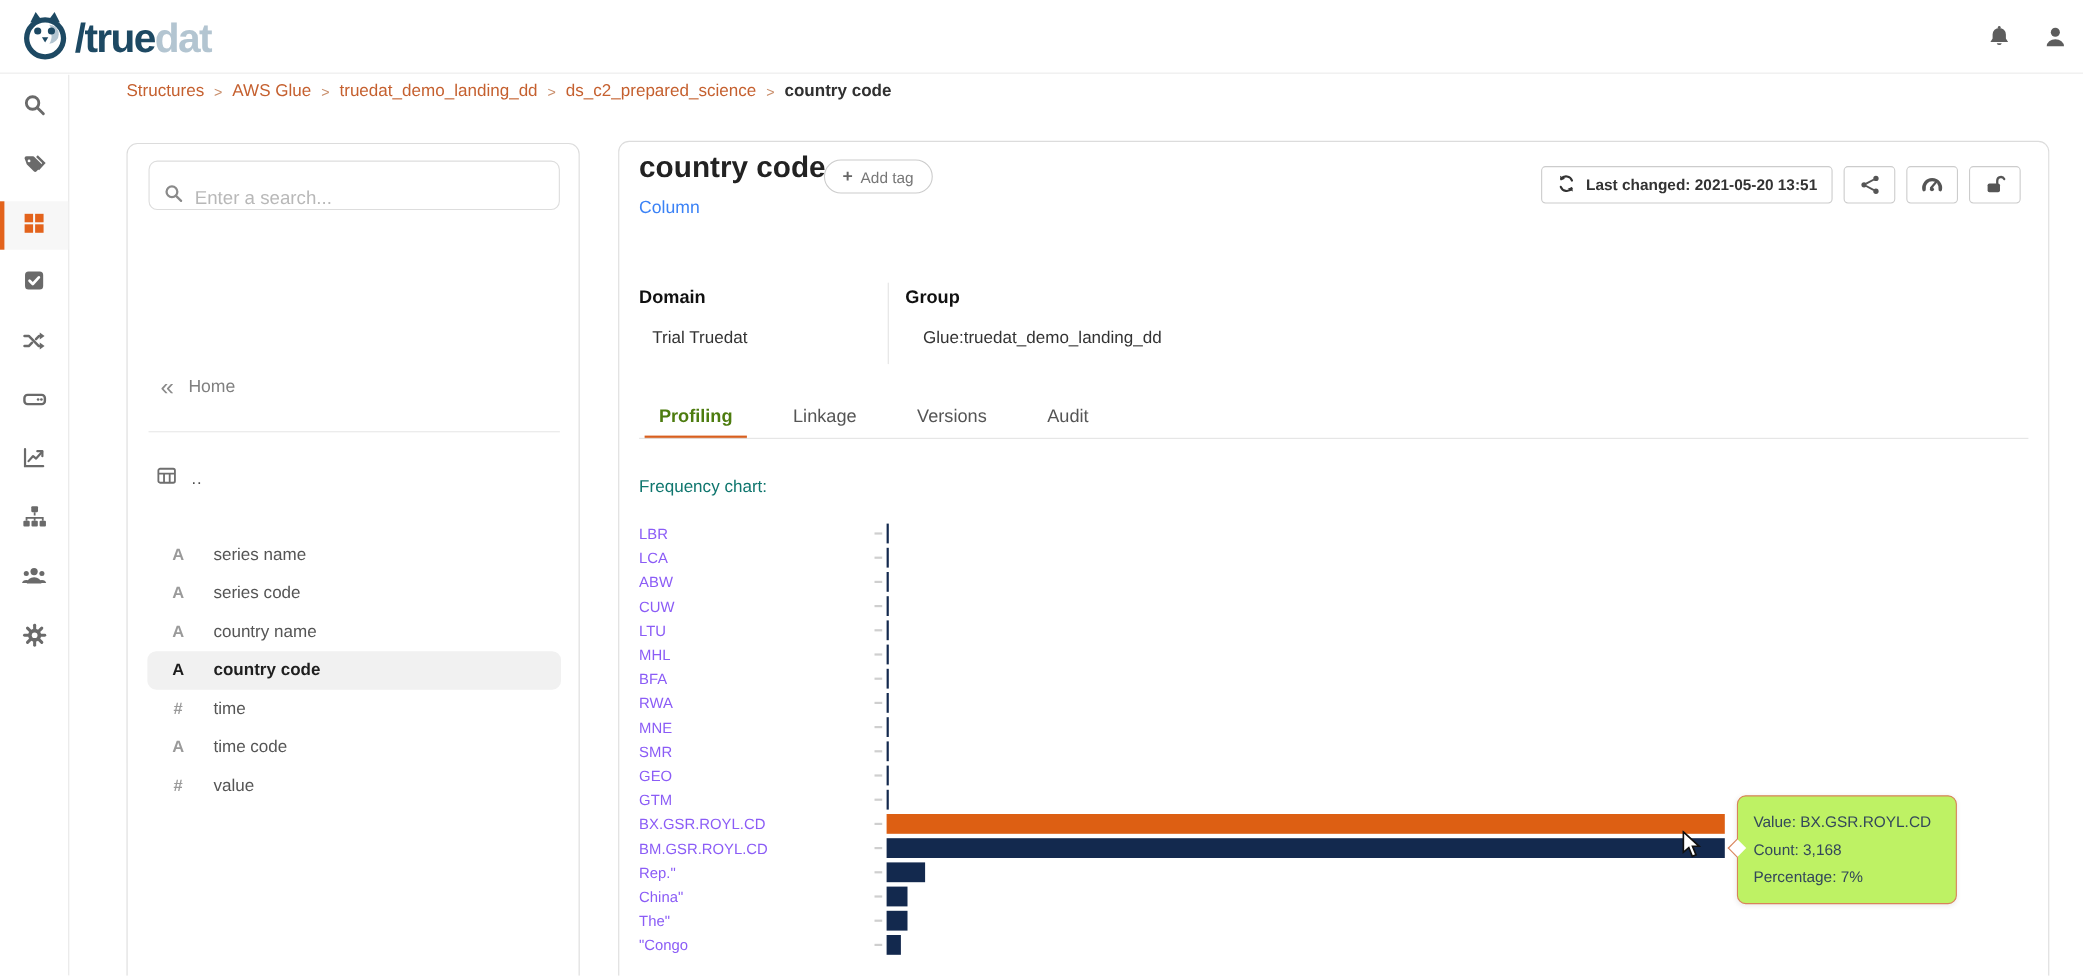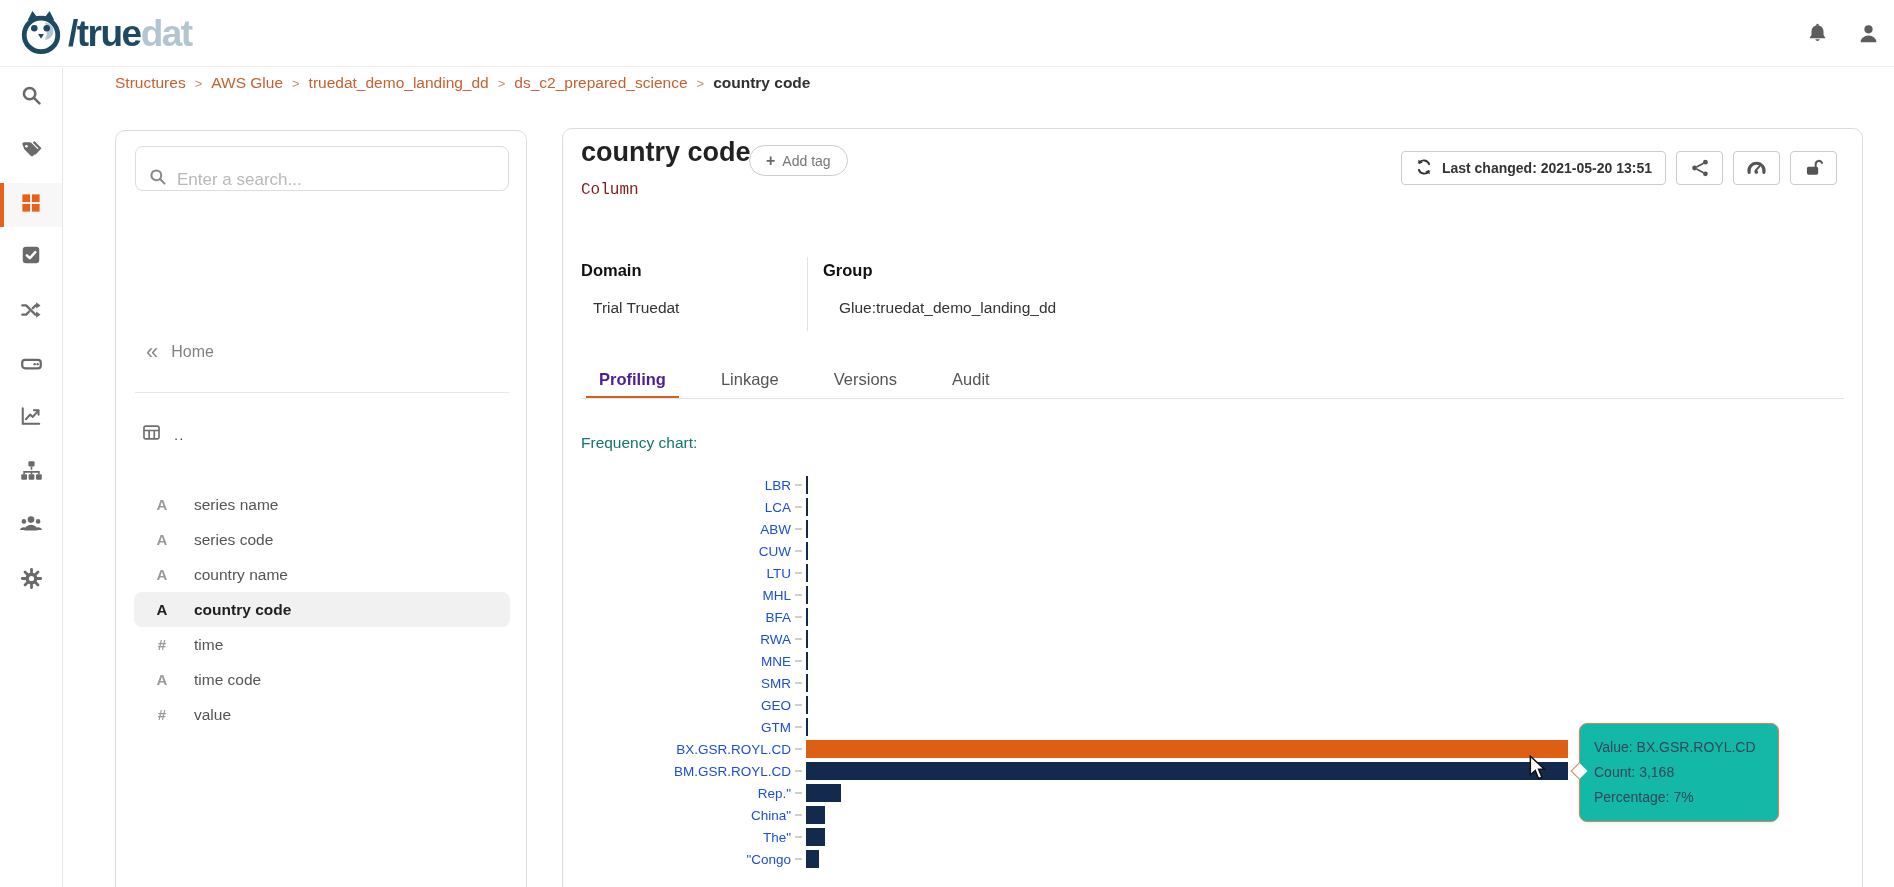--- a/index.html
+++ b/index.html
@@ -46,47 +46,47 @@
   .field-row.active { background:#f1f1f1; }
   .field-type { width:20px; text-align:center; font-size:15px; font-weight:700; color:#9a9a9a; }
   .field-row.active .field-type { color:#1c1c1c; }
   .field-label { margin-left:22px; font-size:15.5px; color:#555; }
   .field-row.active .field-label { color:#1f1f1f; font-weight:700; }
 
   
   .page-title { position:absolute; left:18px; top:8px; font-size:27px; font-weight:600; color:#222; }
   .add-tag { position:absolute; left:186px; top:16px; height:31px; border:1px solid #ccc; border-radius:16px; background:#fff; padding:0 16px; display:flex; align-items:center; gap:7px; font-size:14px; color:#777; cursor:pointer; font-family:"Liberation Sans", sans-serif; }
   .add-tag .plus { font-size:16px; font-weight:700; color:#666; }
-  .structure-type { position:absolute; left:18px; top:52px; font-size:16px; color:#7f1d1d;font-family:Liberation Mono, monospace; }
+  .structure-type { position:absolute; left:18px; top:52px; font-size:16px; color:#3b82f6; }
   .hdr-buttons { position:absolute; right:25px; top:22px; display:flex; gap:10px; }
   .hbtn { height:34px; border:1px solid #ccc; border-radius:4px; background:#fff; color:#555; display:flex; align-items:center; justify-content:center; cursor:pointer; font-family:"Liberation Sans", sans-serif; }
   .hbtn.wide { padding:0 13px; gap:9px; font-size:14px; font-weight:700; color:#333; }
   .hbtn.sq { width:47px; }
 
   
   .meta-label { position:absolute; font-size:16.5px; font-weight:700; color:#111; }
   .meta-value { position:absolute; font-size:15.5px; color:#333; }
   .meta-divider { position:absolute; left:244px; top:128px; width:1px; height:74px; background:#e3e3e3; }
 
   
   .tabs { position:absolute; left:23px; top:230px; display:flex; height:40px; }
   .tab { padding:0 13px; margin-right:29px; font-size:16.5px; color:#555; line-height:40px; cursor:pointer; }
-  .tab.active { color:#4c1d95; font-weight:700; border-bottom:3px solid #D95F1E; }
+  .tab.active { color:#4d7c0f; font-weight:700; border-bottom:3px solid #D95F1E; }
   .tabs-line { position:absolute; left:18px; right:18px; top:269px; height:1px; background:#e4e4e4; }
 
   
   .chart-heading { position:absolute; left:18px; top:305px; font-size:15.5px; color:#0f766e; }
   .chart { position:absolute; left:18px; top:345px; width:1270px; }
   .chart-row { height:22px; display:flex; align-items:center; }
-  .c-label { width:210px; text-align:right; font-size:13.5px; color:#1d4ed8; white-space:nowrap; }
+  .c-label { width:210px; font-size:13.5px; color:#8b5cf6; white-space:nowrap; }
   .c-tick { width:7px; height:2px; background:#cfcfcf; margin-left:4px; flex:none; }
   .c-bar { height:18px; margin-left:4px; flex:none; }
 
   
-  .tooltip { position:absolute; left:1016px; top:594px; width:200px; background:#14b8a6; border:1px solid #D8835B; border-radius:8px; padding:11px 14px; box-shadow:0 1px 5px rgba(0,0,0,.08); z-index:5; }
+  .tooltip { position:absolute; left:1016px; top:594px; width:200px; background:#bef264; border:1px solid #D8835B; border-radius:8px; padding:11px 14px; box-shadow:0 1px 5px rgba(0,0,0,.08); z-index:5; }
   .tooltip .tline { font-size:14px; color:#33475A; line-height:25px; white-space:nowrap; }
   .tooltip-caret { position:absolute; left:1010px; top:636px; width:12px; height:12px; background:#fff; border-left:1px solid #D8835B; border-bottom:1px solid #D8835B; transform:rotate(45deg); z-index:6; }
   .cursor { position:absolute; left:966px; top:626px; z-index:7; }
 </style>
 </head>
 <body>
 
 <div id="app">
 
   <header class="topbar">

